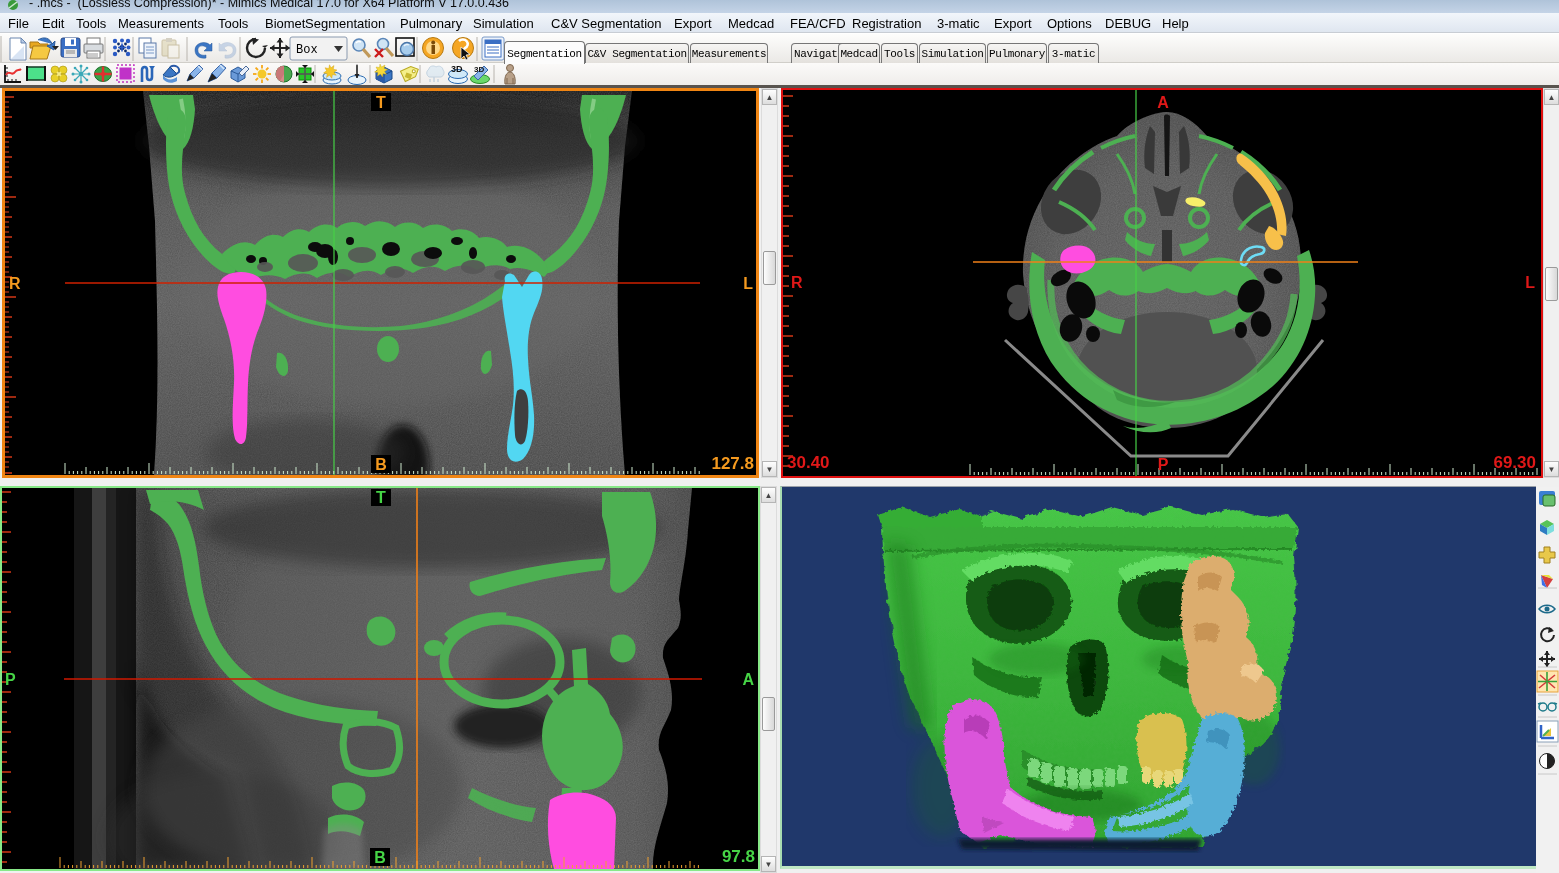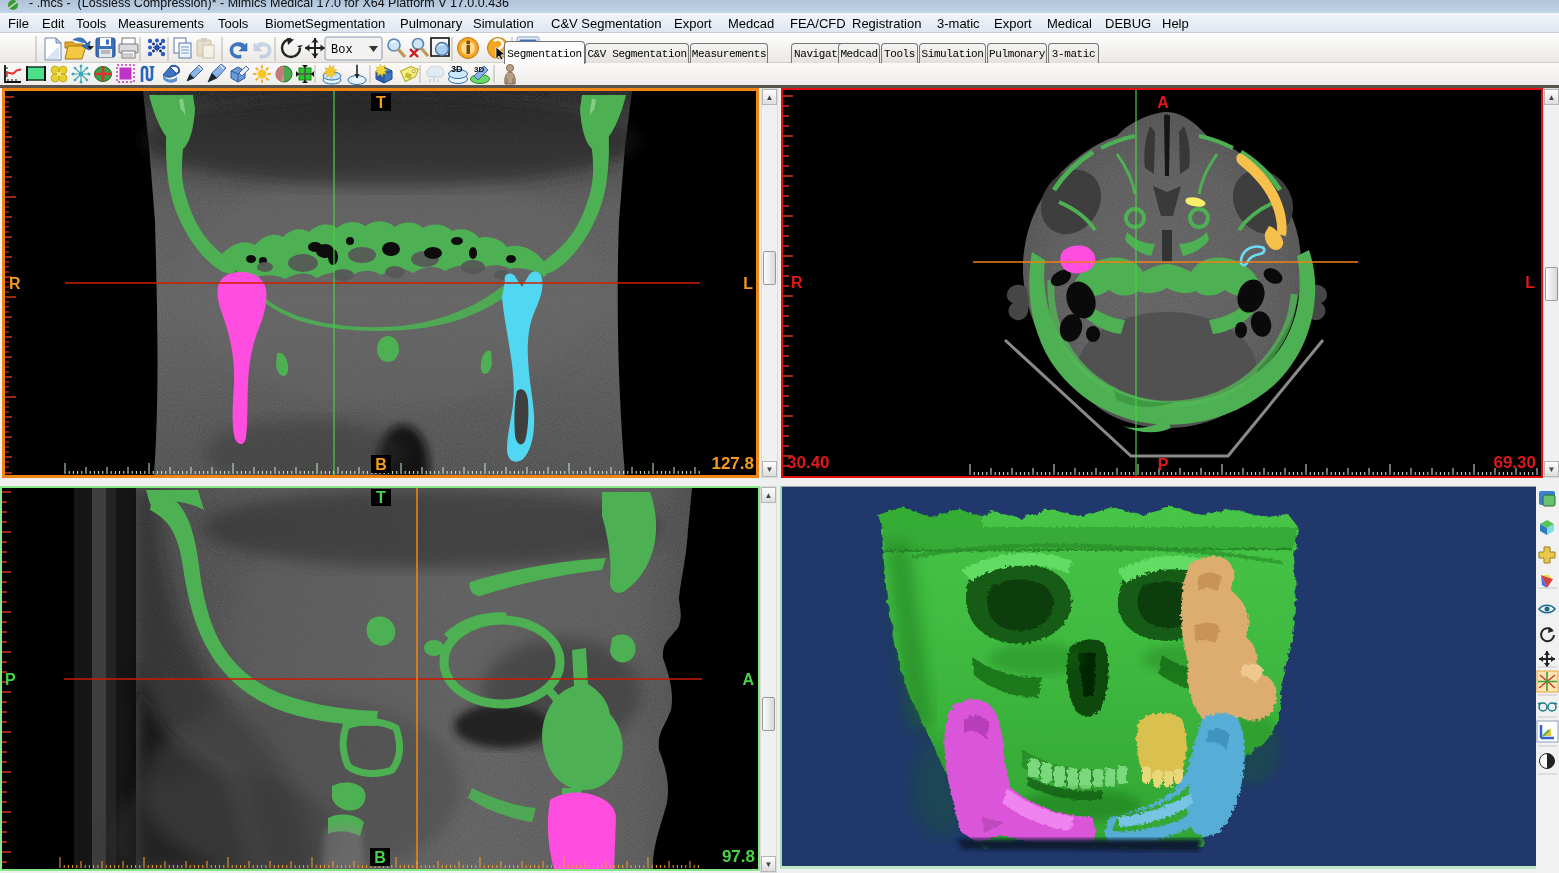--- a/index.html
+++ b/index.html
@@ -2,21 +2,21 @@
 <html><head><meta charset="utf-8"><style>
 html,body{margin:0;padding:0;width:1559px;height:873px;overflow:hidden;background:#f0f0f0;font-family:"Liberation Sans",sans-serif;}
 *{box-sizing:border-box;}
 #titlebar{position:absolute;left:0;top:0;width:1559px;height:14px;background:linear-gradient(#afc3d9,#c6d5e8);overflow:hidden;}
 #titletext{position:absolute;left:29px;top:-7px;font-size:12.5px;color:#0a0a0a;white-space:nowrap;line-height:20px;}
 #menubar{position:absolute;left:0;top:13px;width:1559px;height:20px;background:linear-gradient(#f2f6fb,#dfe6f0);border-bottom:1px solid #c8cdd4;font-size:13px;color:#000;}
 #menubar span{position:absolute;top:3px;}
 #tabs{position:absolute;left:0;top:7px;width:1559px;height:23px;}
 .tab{position:absolute;top:2px;height:21px;background:linear-gradient(#f6f5f3,#e2dfdb);border:1px solid #767676;border-bottom:none;border-radius:4px 4px 0 0;font-family:"Liberation Mono",monospace;font-size:11px;letter-spacing:-0.4px;text-align:center;line-height:20px;color:#000;white-space:nowrap;overflow:hidden;}
 .tab.active{top:0px;height:23px;background:#fcfcfc;z-index:3;line-height:24px;}
-#toolbar1{position:absolute;left:0;top:33px;width:1559px;height:30px;background:linear-gradient(#fdfdfc,#ebe9e6);border-top:1px solid #fff;border-bottom:1px solid #d0cec9;padding-left:35px;}
+#toolbar1{position:absolute;left:0;top:33px;width:1559px;height:30px;background:linear-gradient(#fdfdfc,#ebe9e6);border-top:1px solid #fff;border-bottom:1px solid #d0cec9;}
 #toolbar2{position:absolute;left:0;top:63px;width:1559px;height:22px;background:linear-gradient(#fbfaf9,#efedea);}
 #darkline{position:absolute;left:0;top:85px;width:1559px;height:3px;background:#59544e;}
 .pane{position:absolute;background:#000;}
 #paneTL{left:2px;top:88px;width:757px;height:390px;border:3px solid #f08513;}
 #paneTR{left:781px;top:88px;width:762px;height:390px;border:2px solid #e01010;}
 #paneBL{left:0px;top:486px;width:760px;height:385px;border:2px solid #88e888;}
 #paneBR{left:780px;top:486px;width:756px;height:383px;background:#20386b;border-left:2px solid #a8dcb0;border-top:1px solid #9aa0a8;border-bottom:3px solid #bfe8c4;}
 .vscroll{position:absolute;width:17px;background:#f0f0f0;border:1px solid #dcdcdc;}
 #vs1{left:761px;top:88px;height:390px;}
 #vs2{left:1543px;top:88px;height:390px;}
@@ -44,21 +44,21 @@
     <span style="left:305px">Segmentation</span>
     <span style="left:400px">Pulmonary</span>
     <span style="left:473px">Simulation</span>
     <span style="left:551px">C&amp;V Segmentation</span>
     <span style="left:674px">Export</span>
     <span style="left:728px">Medcad</span>
     <span style="left:790px">FEA/CFD</span>
     <span style="left:852px">Registration</span>
     <span style="left:937px">3-matic</span>
     <span style="left:994px">Export</span>
-    <span style="left:1047px">Medical</span>
+    <span style="left:1047px">Options</span>
     <span style="left:1105px">DEBUG</span>
     <span style="left:1162px">Help</span>
 </div>
 <div id="toolbar1">
 <svg width="1559" height="30" viewBox="0 0 1559 30">
 <g stroke="#b8b4ae" stroke-width="1">
         <line x1="1" y1="2" x2="1" y2="28"></line>
         <line x1="105" y1="3" x2="105" y2="27"></line>
         <line x1="133" y1="3" x2="133" y2="27"></line>
         <line x1="187" y1="3" x2="187" y2="27"></line>

